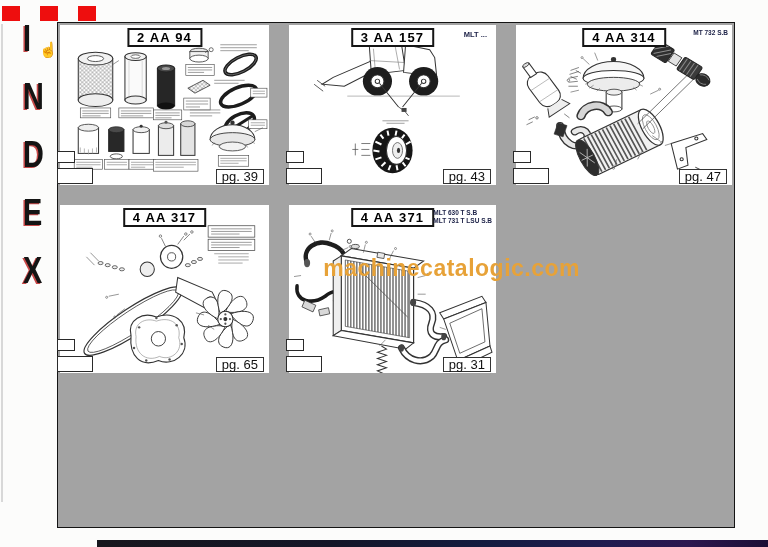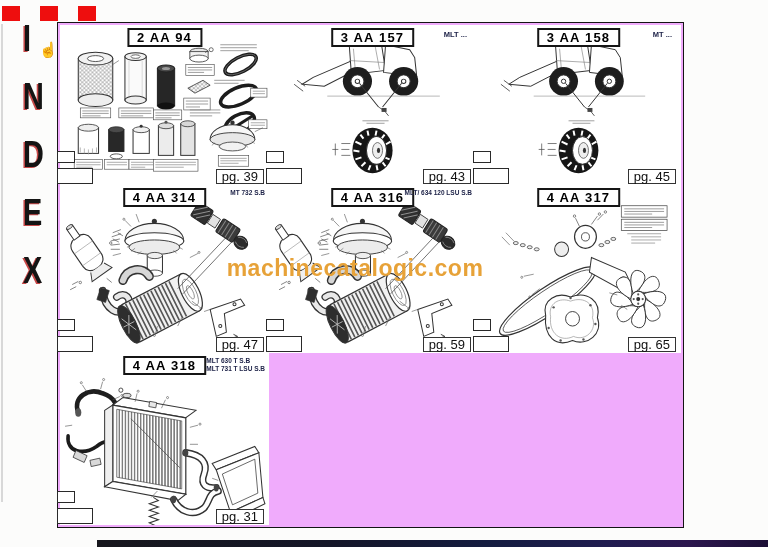--- a/index.html
+++ b/index.html
@@ -13,23 +13,23 @@
   .tab { position:absolute; top:6px; width:18px; height:15px; background:#ee0e0e; }
   .t1 { left:2px; } .t2 { left:40px; } .t3 { left:78px; }
   .index-rail { position:absolute; left:23px; top:20px; display:flex; flex-direction:column; gap:20px; z-index:2; }
   .index-letter {
     font-size:37px; font-weight:bold; line-height:38px; color:#141414;
     text-shadow:-2px 1px 0 rgba(186,28,28,.8);
     transform:scaleX(.78); transform-origin:left center;
   }
   .hand { position:absolute; left:39px; top:41px; font-size:15px; color:#666; z-index:3; }
   .grid {
-    position:absolute; left:57px; top:22px; width:627px; height:506px;
+    position:absolute; left:57px; top:22px; width:678px; height:506px;
     display:grid; grid-template-columns:209px 207px 1fr; grid-template-rows:160px 168px 1fr;
-    gap:0; padding:2px; background:#f0abfc; border:1px solid #141414;
+    gap:20px; padding:2px; background:#a3a3a3; border:1px solid #141414;
   }
   .cell { position:relative; background:#fff; }
   .art { position:absolute; inset:0; width:100%; height:100%; }
   .code-box {
     position:absolute; top:3px; left:50%; transform:translateX(-50%);
     border:2px solid #151515; background:#fff; padding:0 8px;
     font-size:13px; font-weight:bold; letter-spacing:1.2px; line-height:15px;
     white-space:nowrap; z-index:5;
   }
   .models {
@@ -38,21 +38,21 @@
   }
   .models.wide { top:6px; right:9px; font-size:7.5px; }
   .pg-box {
     position:absolute; right:5px; bottom:1px; border:1px solid #333; background:#fff;
     padding:0 5px; font-size:13px; line-height:13px; color:#111; z-index:6;
   }
   .step-a { position:absolute; left:-3px; bottom:22px; width:18px; height:12px; background:#fff; border:1px solid #2a2a2a; z-index:3; }
   .step-b { position:absolute; left:-3px; bottom:1px;  width:36px; height:16px; background:#fff; border:1px solid #2a2a2a; z-index:3; }
   .anno { position:absolute; left:2px; top:6px; font-size:7px; color:#222; z-index:5; }
   .watermark {
-    position:absolute; left:130px; top:255px; width:450px; text-align:center;
+    position:absolute; left:130px; top:255px; width:450px; text-align:right;
     font-size:23px; font-weight:bold; color:#e7a238; letter-spacing:.5px; z-index:40;
   }
   .bottom-bar {
     position:absolute; left:97px; top:540px; width:671px; height:7px; z-index:45;
     background:linear-gradient(90deg,#17171d,#141628 35%,#141c40 58%,#201c50 76%,#2c174f 88%,#1b0e35);
   }
 </style>
 </head>
 <body>
 
@@ -343,62 +343,36 @@
     <div class="code-box">3 AA 157</div>
     <div class="models wide">
       <div>MLT ...</div>
       <div></div>
     </div>
     <div class="pg-box">pg. 43</div>
     <div class="step-a"></div>
     <div class="step-b"></div>
   </div>
 
-  <div class="cell">
-    <svg class="art" viewBox="0 0 206 162" preserveAspectRatio="none">
-        <use href="#sym-machine"></use>
-      </svg>
-    <div class="code-box">3 AA 158</div>
-    <div class="models wide">
-      <div>MT ...</div>
-      <div></div>
-    </div>
-    <div class="pg-box">pg. 45</div>
-    <div class="step-a"></div>
-    <div class="step-b"></div>
-  </div>
 
   <div class="cell">
     <svg class="art" viewBox="0 0 206 162" preserveAspectRatio="none">
         <use href="#sym-engine"></use>
       </svg>
     <div class="code-box">4 AA 314</div>
     <div class="models">
       <div>MT 732 S.B</div>
       <div></div>
     </div>
     <div class="pg-box">pg. 47</div>
     <div class="step-a"></div>
     <div class="step-b"></div>
   </div>
 
 
-  <div class="cell">
-    <svg class="art" viewBox="0 0 206 162" preserveAspectRatio="none">
-        <use href="#sym-engine"></use>
-      </svg>
-    <div class="code-box">4 AA 316</div>
-    <div class="models">
-      <div>MLT/ 634 120 LSU S.B</div>
-      <div></div>
-    </div>
-    <div class="pg-box">pg. 59</div>
-    <div class="step-a"></div>
-    <div class="step-b"></div>
-  </div>
 
   <div class="cell">
     <svg class="art" viewBox="0 0 206 162" preserveAspectRatio="none">
       <g transform="rotate(-33 72 112)">
         <ellipse cx="72" cy="112" rx="57" ry="13" fill="none" stroke="#333" stroke-width="1.2"></ellipse>
         <ellipse cx="72" cy="112" rx="53" ry="10.5" fill="none" stroke="#333" stroke-width="0.7"></ellipse>
       </g>
       <circle cx="110" cy="50" r="11" fill="#fff" stroke="#333" stroke-width="1.2"></circle>
       <circle cx="110" cy="50" r="4" fill="none" stroke="#333" stroke-width="0.8"></circle>
       <circle cx="86" cy="62" r="7" fill="#eee" stroke="#333" stroke-width="1"></circle>
@@ -470,21 +444,21 @@
     </div>
     <div class="pg-box">pg. 65</div>
     <div class="step-a"></div>
     <div class="step-b"></div>
   </div>
 
   <div class="cell">
     <svg class="art" viewBox="0 0 206 162" preserveAspectRatio="none">
         <use href="#sym-radiator"></use>
       </svg>
-    <div class="code-box">4 AA 318</div>
+    <div class="code-box">4 AA 371</div>
     <div class="models">
       <div>MLT 630 T S.B</div>
       <div>MLT 731 T LSU S.B</div>
     </div>
     <div class="pg-box">pg. 31</div>
     <div class="step-a"></div>
     <div class="step-b"></div>
   </div>
 
 

